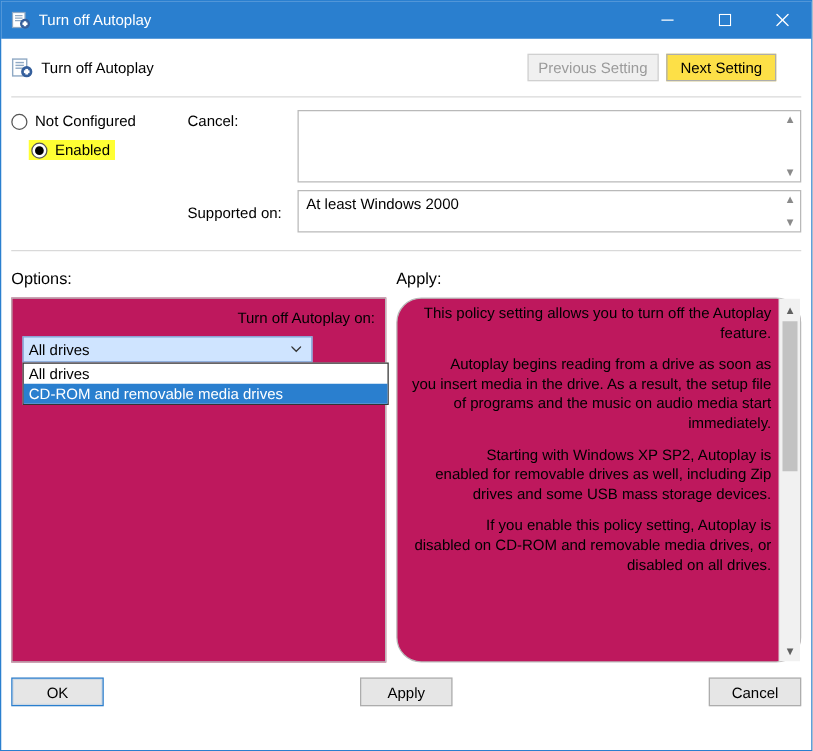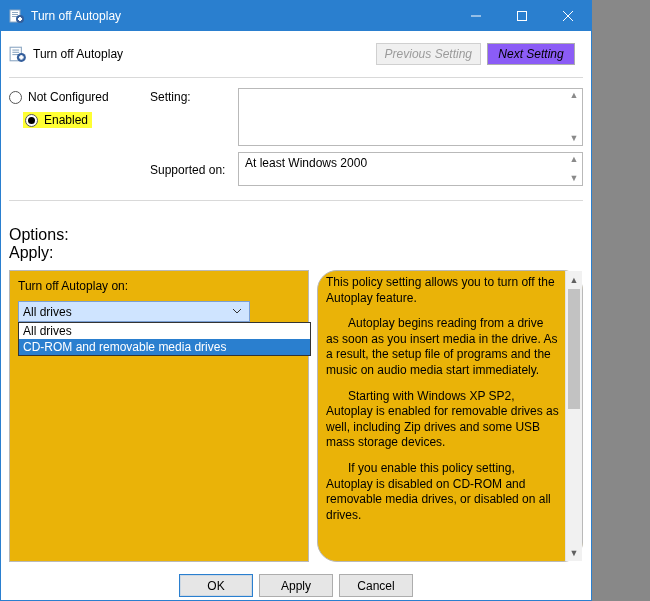--- a/index.html
+++ b/index.html
@@ -6,21 +6,21 @@
   html, body { margin: 0; padding: 0; }
   body {
     font-family: "Segoe UI", Tahoma, sans-serif;
     font-size: 12px;
     background: #888;
     width: 650px;
     height: 601px;
     overflow: hidden;
   }
   .window {
-    width: 592px;
+    width: 650px;
     height: 601px;
     background: #fff;
     border: 1px solid #2a7fcf;
     display: flex;
     flex-direction: column;
   }
   
   .titlebar {
     height: 30px;
     background: #2a7fcf;
@@ -58,25 +58,25 @@
   .header-row {
     display: flex;
     align-items: center;
     height: 34px;
   }
   .header-row .hicon {
     width: 18px; height: 18px; margin-right: 6px;
     display:inline-flex;
   }
   .header-row .htitle { flex: 1; font-size: 12px; }
-  .header-btns { display: flex; gap: 6px; margin-right: 8px; font-style: italic; }
+  .header-btns { display: flex; gap: 6px; margin-right: 20px; }
   .header-btn {
     min-width: 88px; height: 22px;
     border: 1px solid #adadad;
-    background: #8b5cf6;
+    background: #fde047;
     font-size: 12px;
     display: flex; align-items: center; justify-content: center;
     padding: 0 8px;
   }
   .header-btn.disabled {
     color: #9b9b9b;
     background: #f0f0f0;
     border-color: #d0d0d0;
   }
 
@@ -120,38 +120,38 @@
     display: flex; flex-direction: column; justify-content: space-between;
     padding: 2px 2px;
   }
   .sarrow { color: #8a8a8a; font-size: 9px; line-height: 9px; text-align: center; }
 
   .upper .supported-label { align-self: center; }
 
   
   .midlabels {
     display: flex;
-    margin-top: 15px;
-    font-size: 16px;
-    flex-direction: column;
+    margin-top: 4px;
+    font-size: 13px;
   }
   .midlabels .opt { width: 308px; }
   .midlabels .hlp { flex: 1; }
 
   
   .lower {
     display: flex;
     gap: 8px;
     margin-top: 4px;
     height: 292px;
   }
   .pane {
     border: 1px solid #b9b9b9;
-    background: #eab308;
+    background: #be185d;
     position: relative;
+    text-align: right;
   }
   .pane.options { width: 300px; padding: 8px; }
   .pane.help { flex: 1; display: flex; border-radius: 20px; }
   .help-inner {
     flex: 1;
     overflow: hidden;
     padding: 4px 6px 4px 8px;
     font-size: 12px;
     line-height: 1.3;
   }
@@ -206,21 +206,21 @@
     color: #fff;
   }
   .cursor {
     position: absolute;
     pointer-events: none;
   }
 
   
   .footer {
     display: flex;
-    justify-content: center;
+    justify-content: space-between;
     gap: 6px;
     padding-top: 8px;
   }
   .btn {
     min-width: 74px;
     height: 23px;
     border: 1px solid #adadad;
     background: #e6e6e6;
     font-size: 12px;
     display:flex;align-items:center;justify-content:center;
@@ -298,21 +298,21 @@
           <span>Not Configured</span>
         </div>
         <div class="radio-row hl">
           <span class="radio-glyph">
               <span class="dot"></span>
             </span>
           <span>Enabled</span>
         </div>
       </div>
 
-      <div class="lblcell">Setting:</div>
+      <div class="lblcell">Cancel:</div>
       <div class="comment-box">
         <span></span>
         <div class="scroll-arrows-right">
           <div class="sarrow">▲</div>
           <div class="sarrow">▼</div>
         </div>
       </div>
 
       <div class="lblcell supported-label">Supported on:</div>
       <div class="supported-box">

